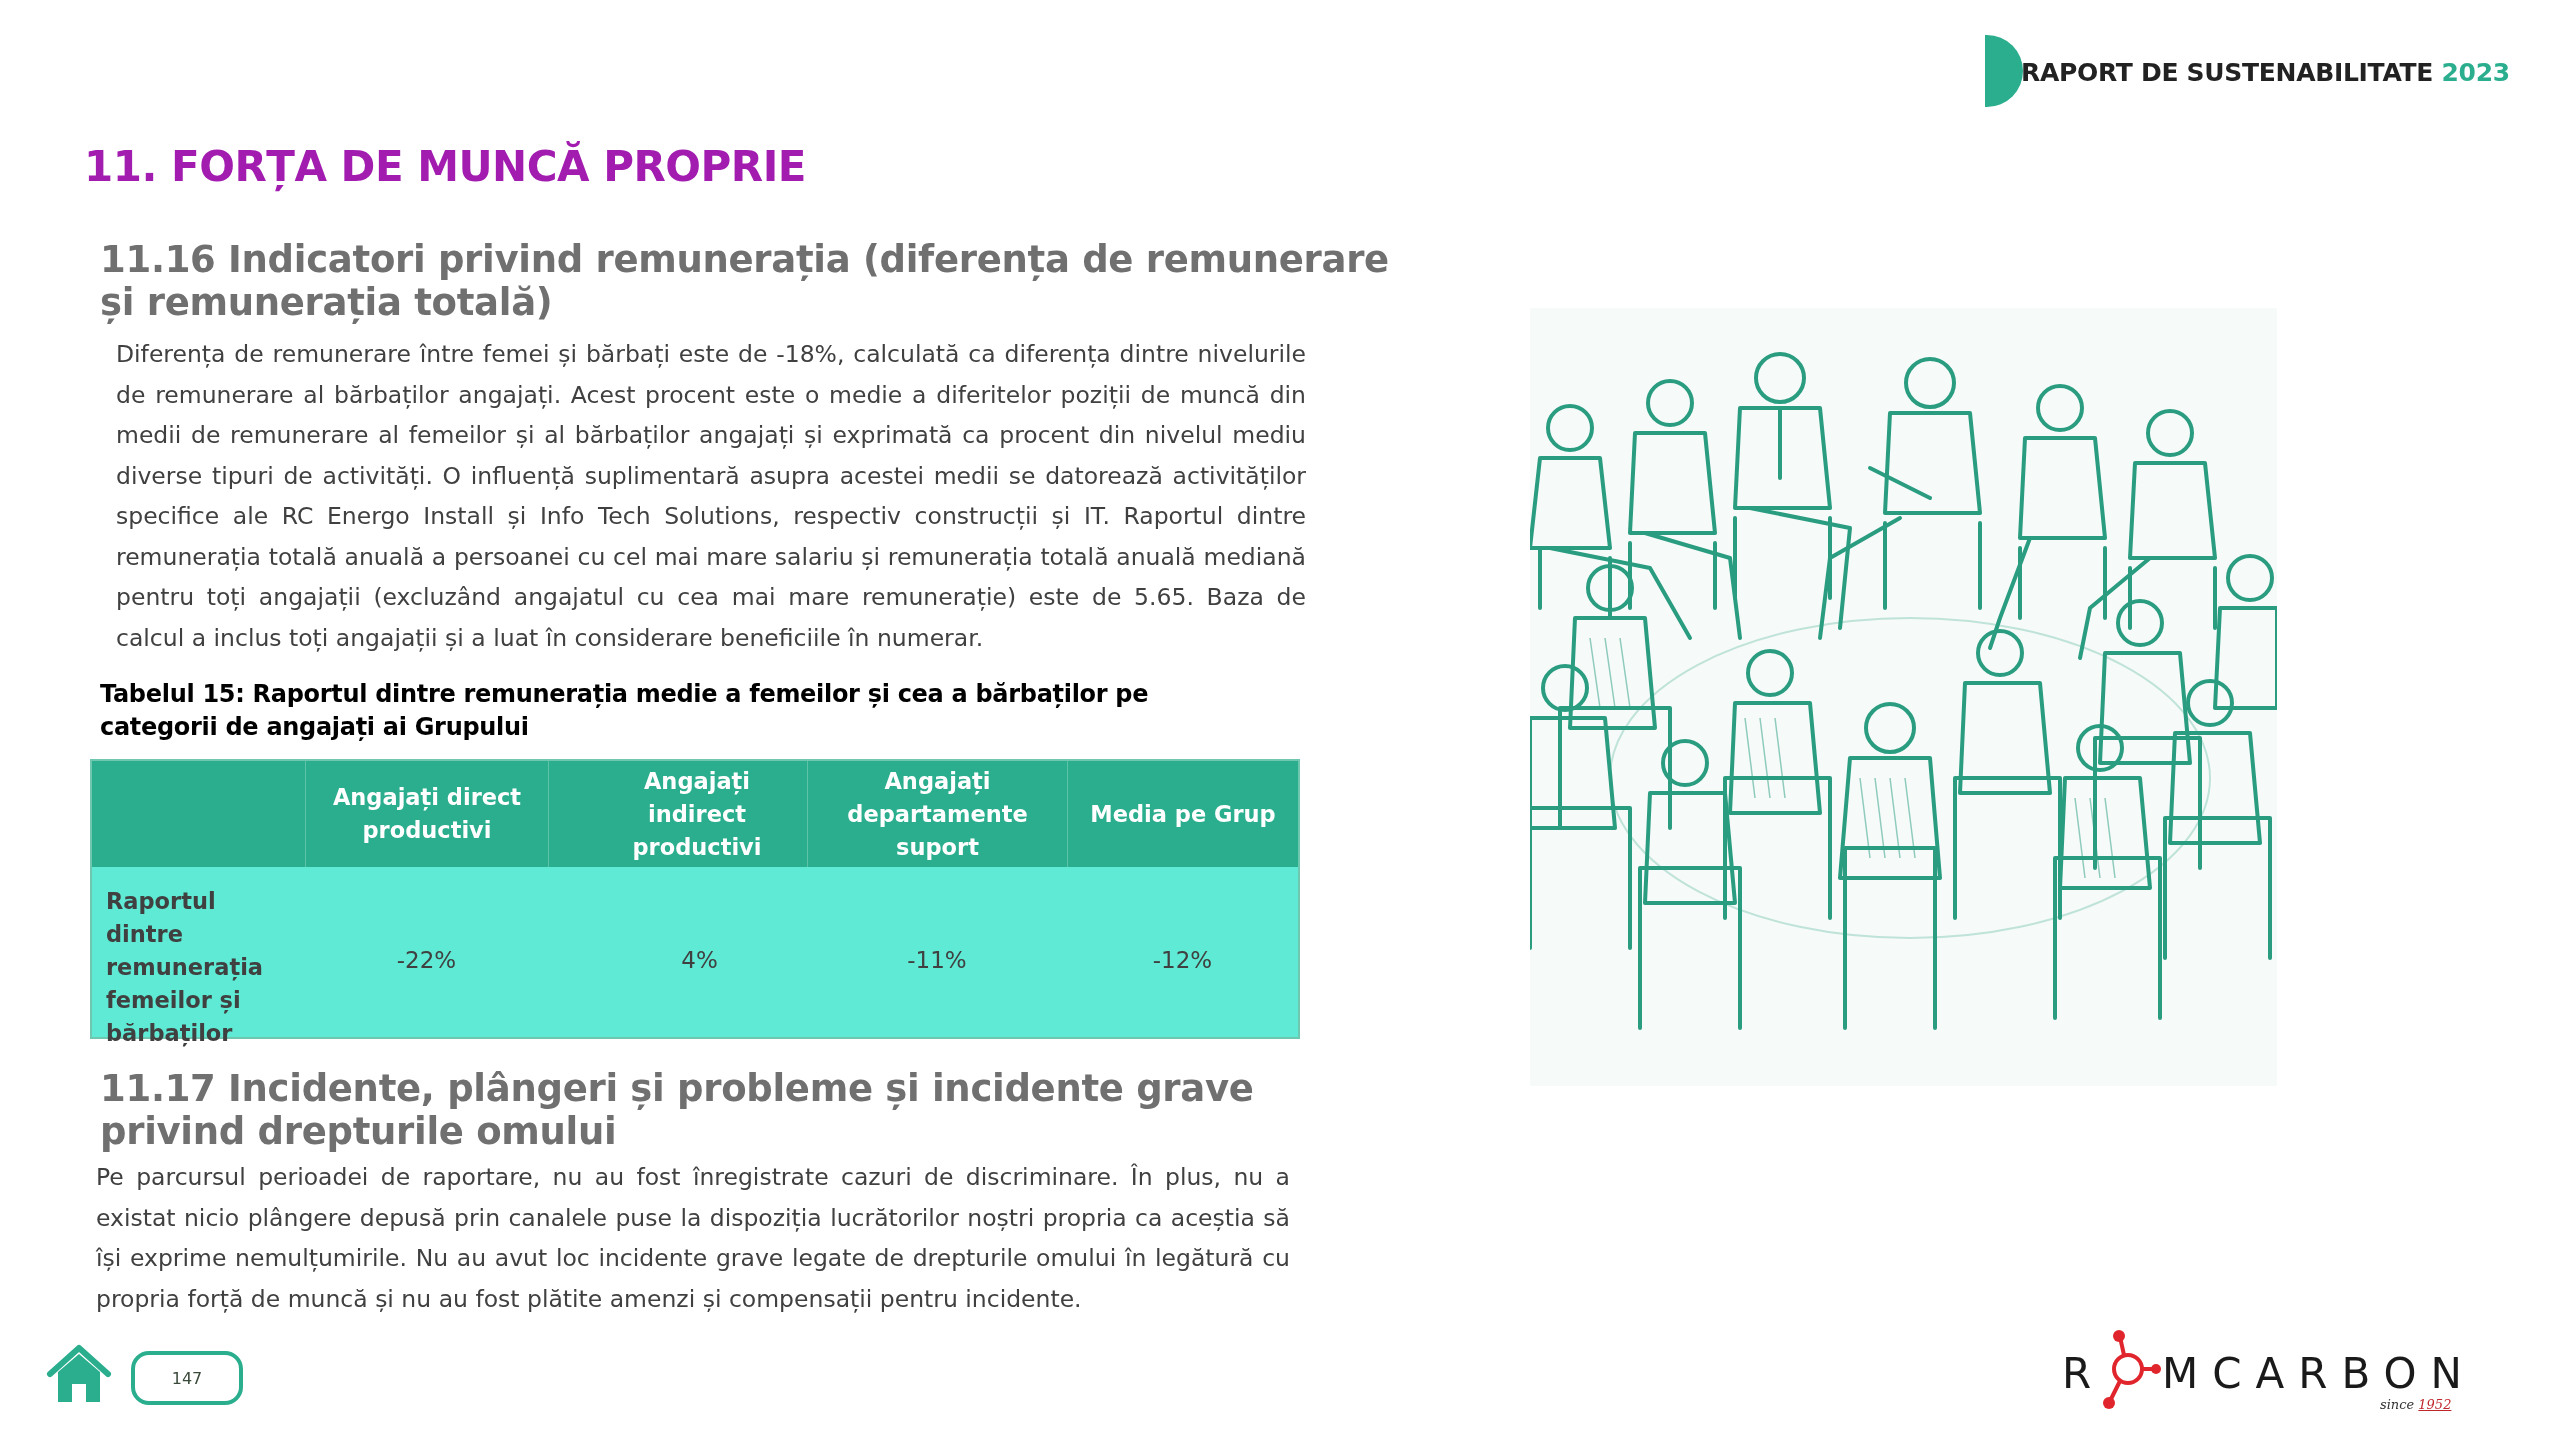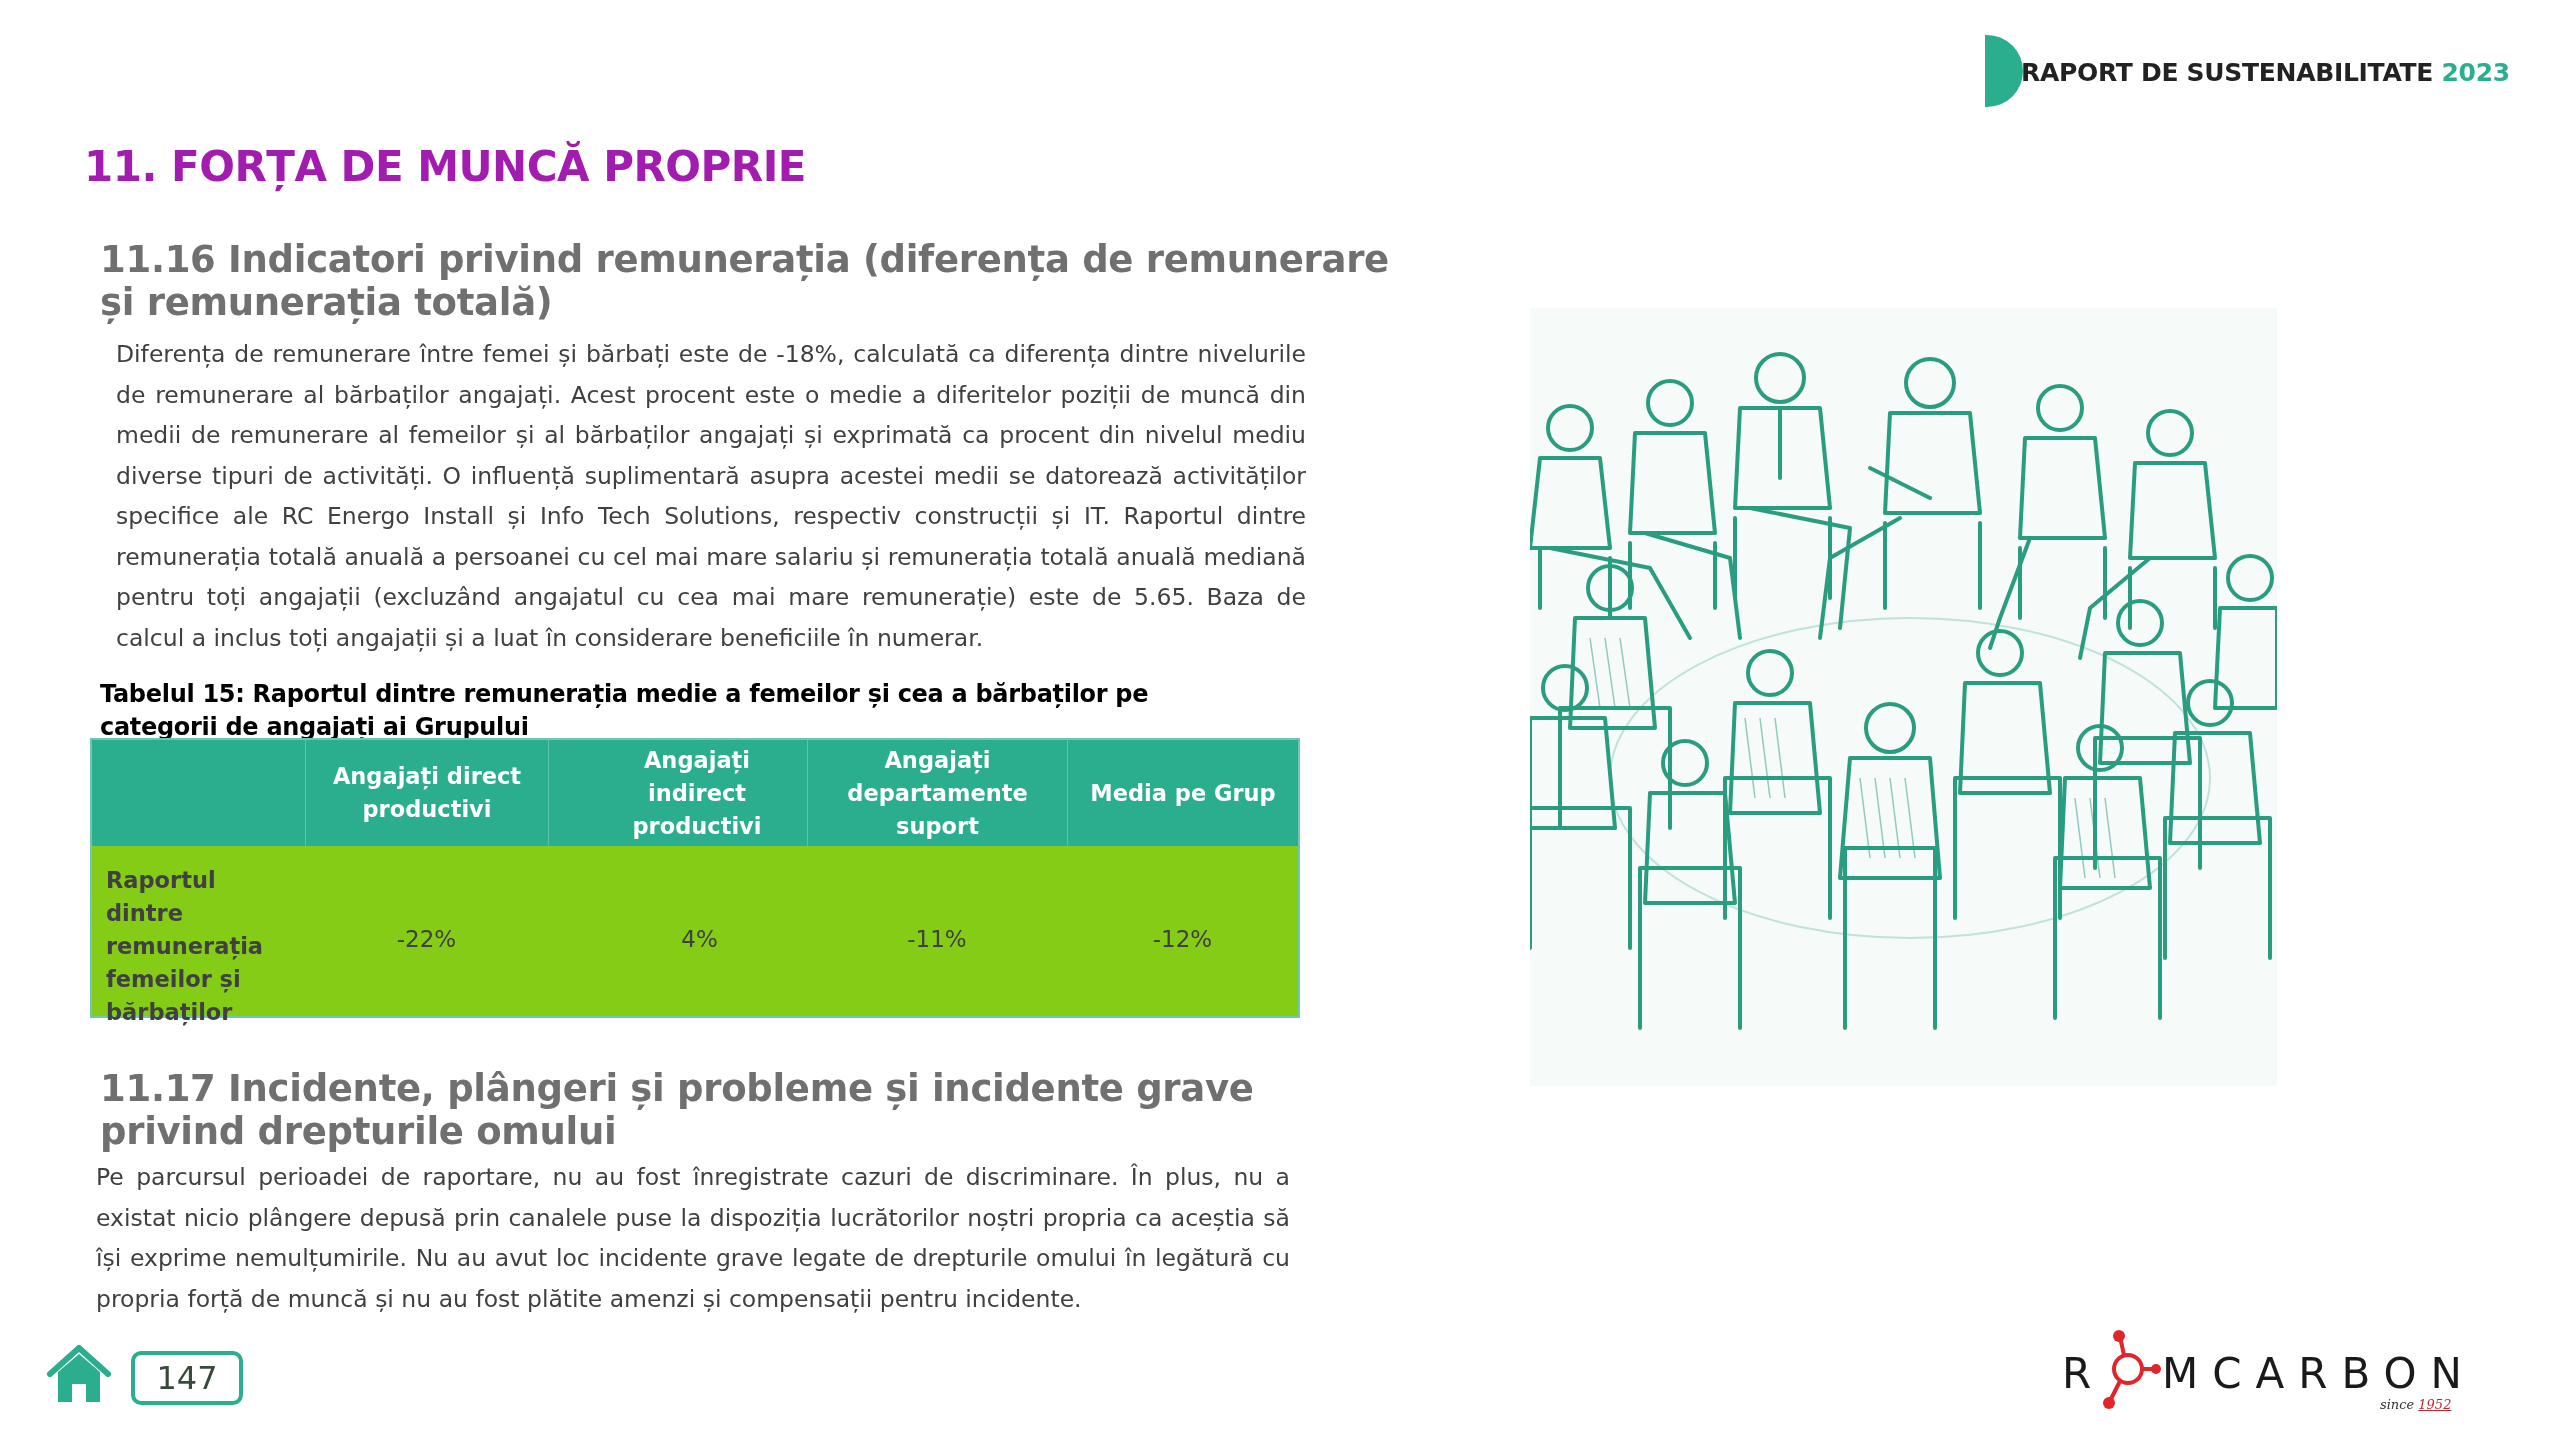--- a/index.html
+++ b/index.html
@@ -48,22 +48,22 @@
   .para .ln.last { text-align-last: left; }
 
   .caption {
     position: absolute; left: 100px; top: 678px; width: 1200px;
     font-family: "DejaVu Sans", sans-serif; font-weight: bold;
     font-size: 24px; line-height: 33px; color: #000000; letter-spacing: -0.3px;
   }
 
   
   .tbl {
-    position: absolute; left: 90px; top: 738px; width: 1210px; height: 280px;
-    border: 2px solid #6fc7b0; box-sizing: border-box; background: #84cc16;
+    position: absolute; left: 90px; top: 759px; width: 1210px; height: 280px;
+    border: 2px solid #6fc7b0; box-sizing: border-box; background: #5eead4;
   }
   .thead {
     position: absolute; left: 0; top: 0; right: 0; height: 106px;
     background: #2aae8e; display: flex;
   }
   .th {
     height: 100%; display: flex; align-items: center; justify-content: center;
     text-align: center; color: #ffffff; font-weight: bold; font-size: 22.5px;
     line-height: 33px; border-left: 1px solid #5cc3a7; box-sizing: border-box;
     padding: 0 6px;
@@ -91,23 +91,23 @@
     background: #f6faf9;
   }
 
   
   .home {
     position: absolute; left: 46px; top: 1344px; width: 66px; height: 60px;
     cursor: pointer;
   }
   .pagebox {
     position: absolute; left: 131px; top: 1351px; width: 112px; height: 54px;
-    border: 4px solid #2aae8e; border-radius: 10px; box-sizing: border-box;
+    border: 4px solid #2aae8e; border-radius: 18px; box-sizing: border-box;
     display: flex; align-items: center; justify-content: center;
-    font-family: "DejaVu Sans", sans-serif; font-size: 32px; color: #3a4a3a;
+    font-family: "DejaVu Sans", sans-serif; font-size: 16px; color: #3a4a3a;
   }
   .logo {
     position: absolute; left: 2060px; top: 1335px; width: 440px; height: 90px;
   }
   .logo-text {
     position: absolute; top: 14px;
     font-family: "DejaVu Sans", sans-serif; font-size: 42px; font-weight: normal;
     color: #1a1a1a; letter-spacing: 14px; white-space: nowrap;
   }
   .logo-since {

